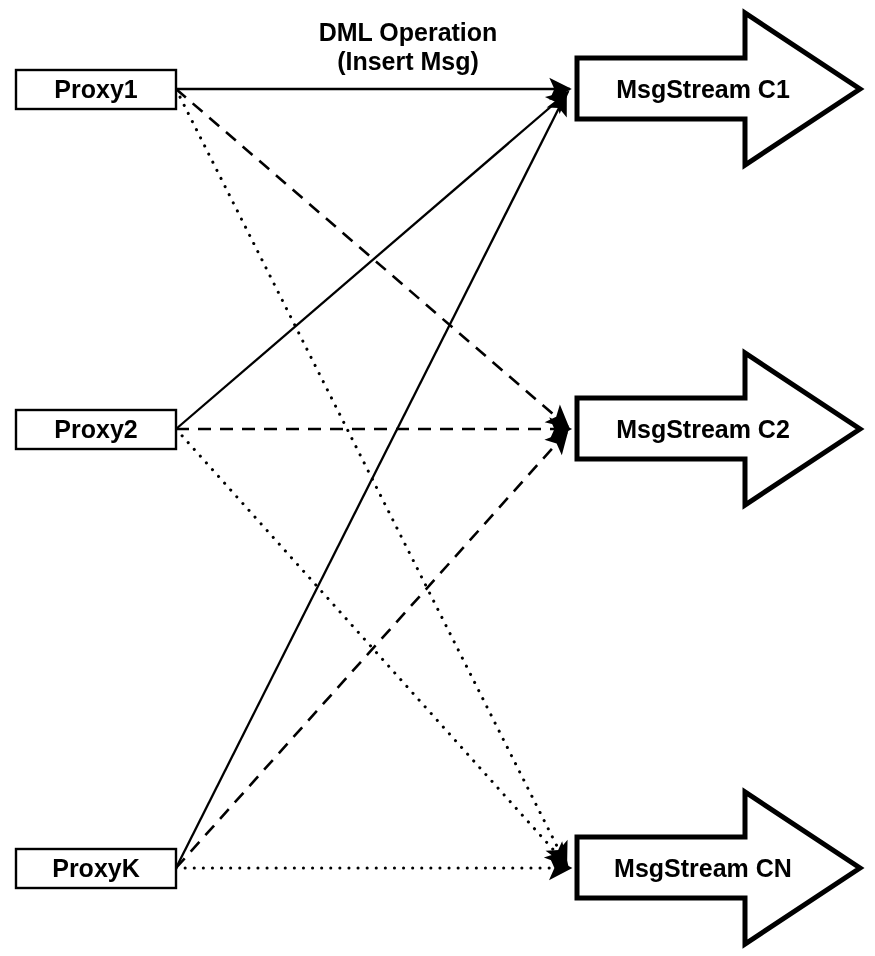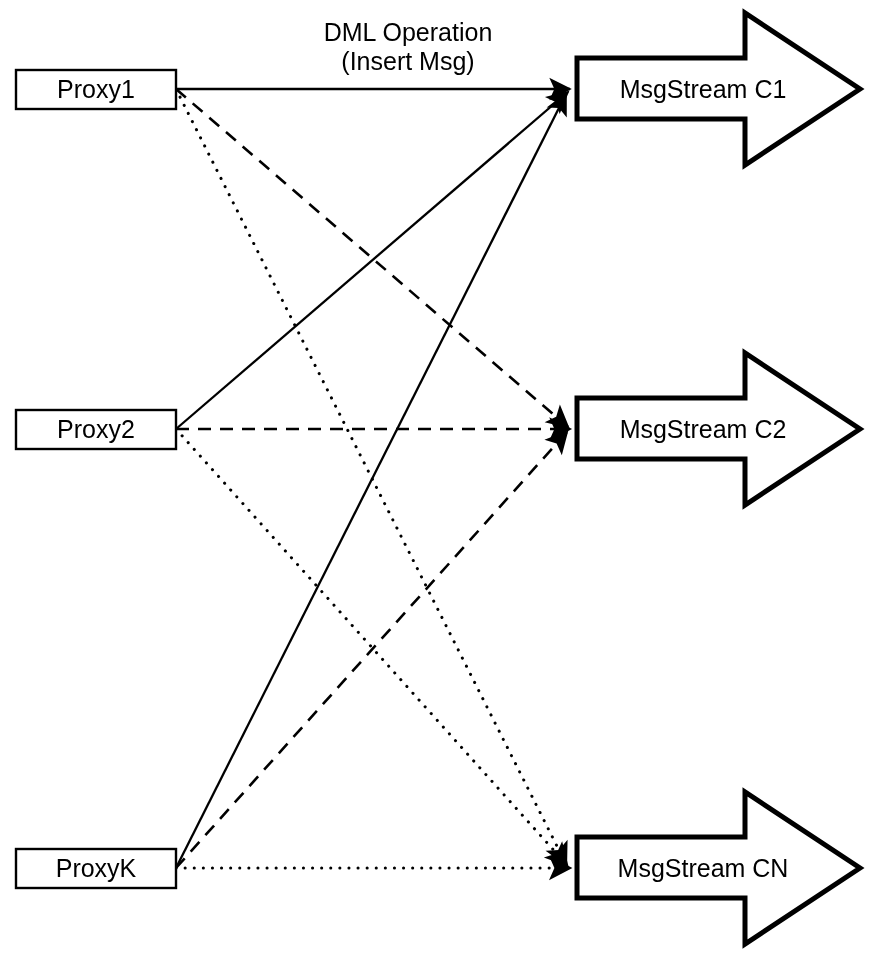--- a/index.html
+++ b/index.html
@@ -9,20 +9,21 @@
   }
   body {
     font-family: "Liberation Sans", sans-serif;
   }
   #diagram-root {
     position: relative;
     width: 875px;
     height: 956px;
     background: #ffffff;
     overflow: hidden;
+    font-weight: bold;
   }
   svg.diagram-canvas {
     display: block;
     width: 875px;
     height: 956px;
   }
   .node-box-rect {
     fill: #ffffff;
     stroke: #000000;
     stroke-width: 2.4;

